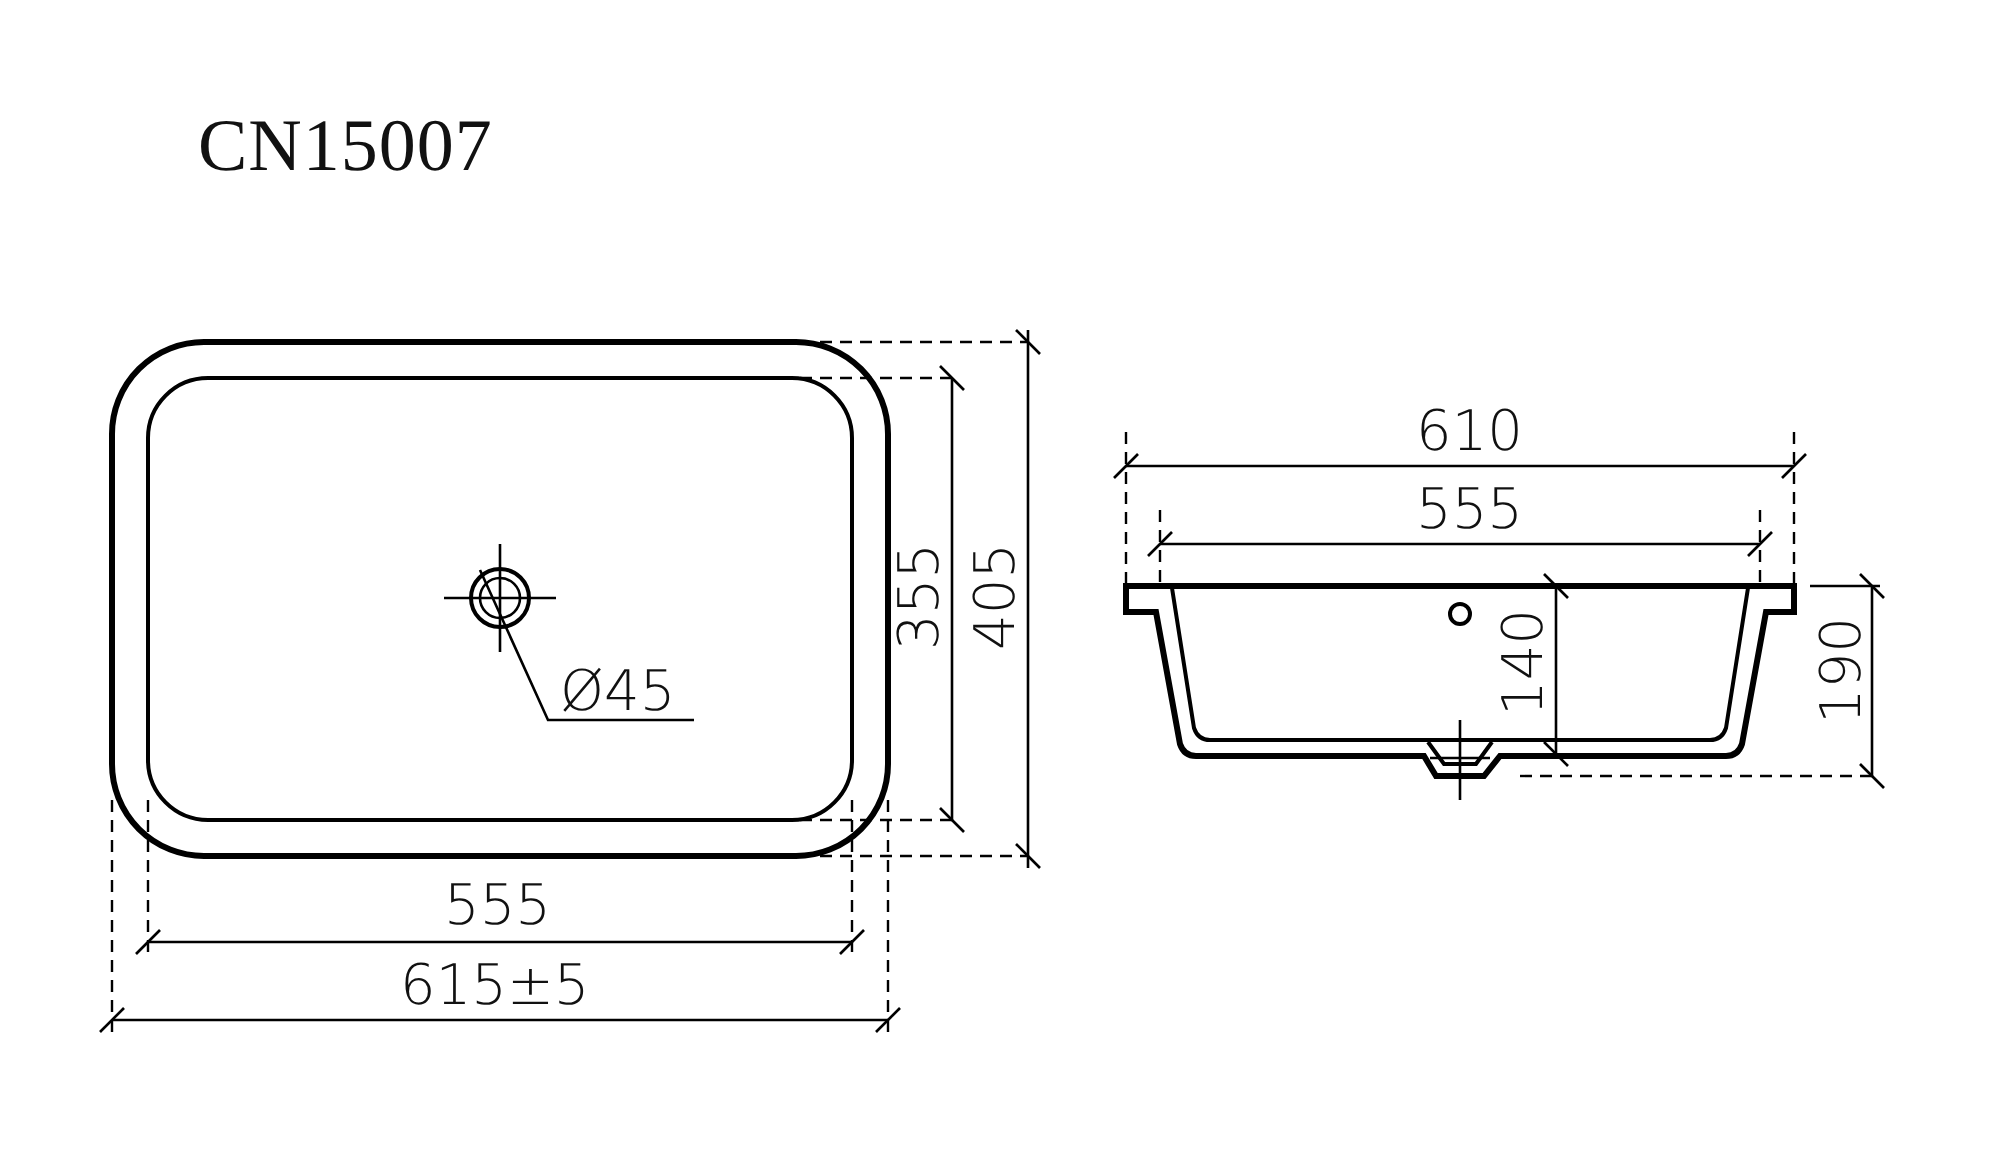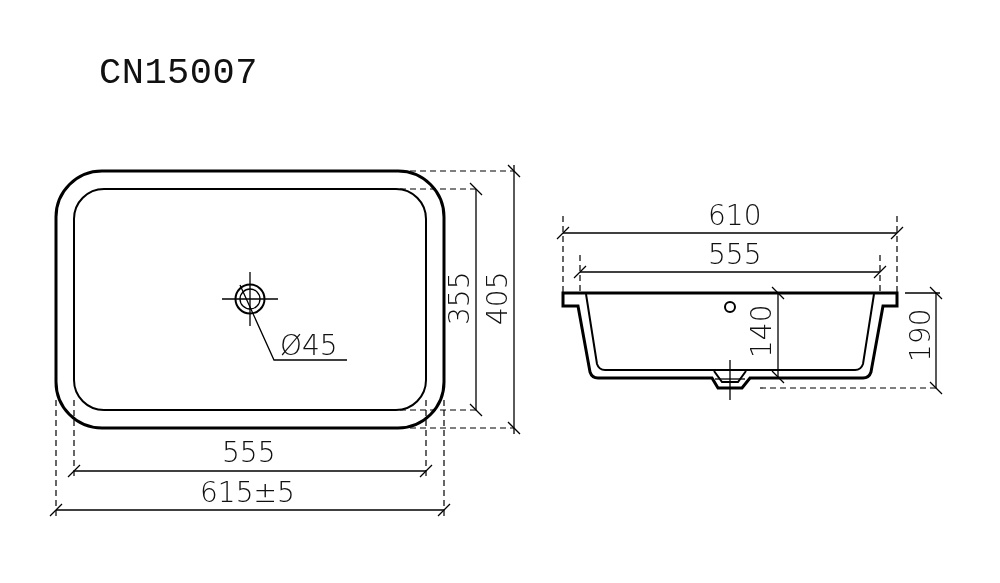--- a/index.html
+++ b/index.html
@@ -1,20 +1,20 @@
 <!DOCTYPE html>
 <html><head>
 <meta charset="utf-8">
 <style>
   html, body { margin: 0; padding: 0; background: #ffffff; }
   body { width: 1000px; height: 583px; position: relative; overflow: hidden; }
   #drawing { position: absolute; left: 0; top: 0; width: 1000px; height: 583px; }
   .model-code {
     position: absolute; left: 99px; top: 52px;
-    font-family: Liberation Mono, monospace; font-size: 37px; font-weight: 300;
+    font-family: Liberation Serif, serif; font-size: 37px; font-weight: 300;
     color: #111; letter-spacing: 0.5px;
   }
   svg text { font-family: "DejaVu Sans", sans-serif; fill: #111; }
   .dim-text { font-size: 28px; font-weight: 300; }
   .outline { fill: none; stroke: #000; stroke-width: 3; }
   .outline-thin { fill: none; stroke: #000; stroke-width: 2; }
   .dim { fill: none; stroke: #000; stroke-width: 1.3; }
   .ext { fill: none; stroke: #000; stroke-width: 1.2; stroke-dasharray: 6 4; }
   .tick { stroke: #000; stroke-width: 1.3; }
 </style>

